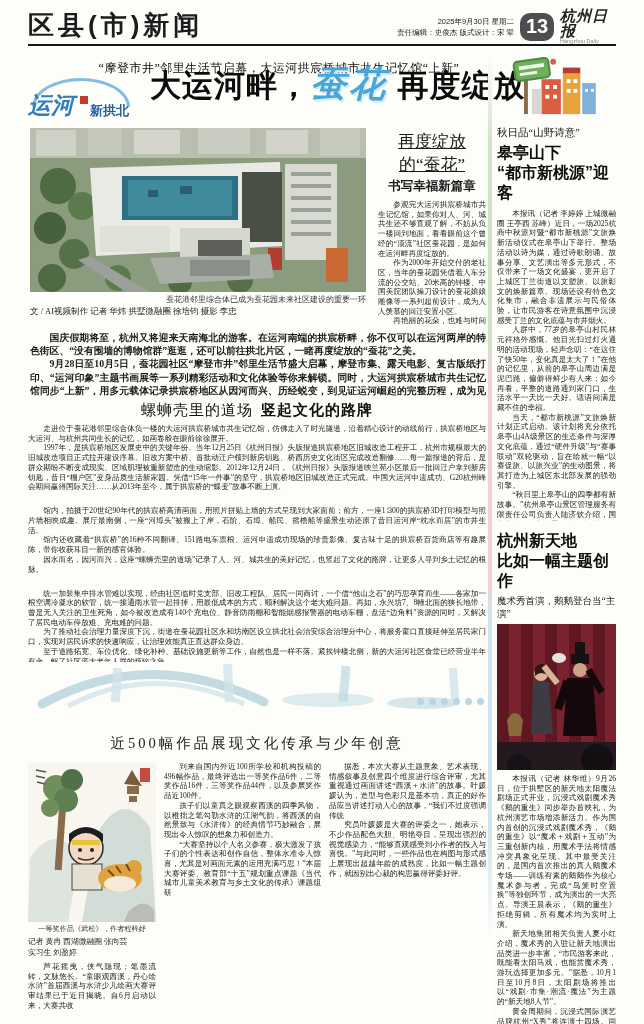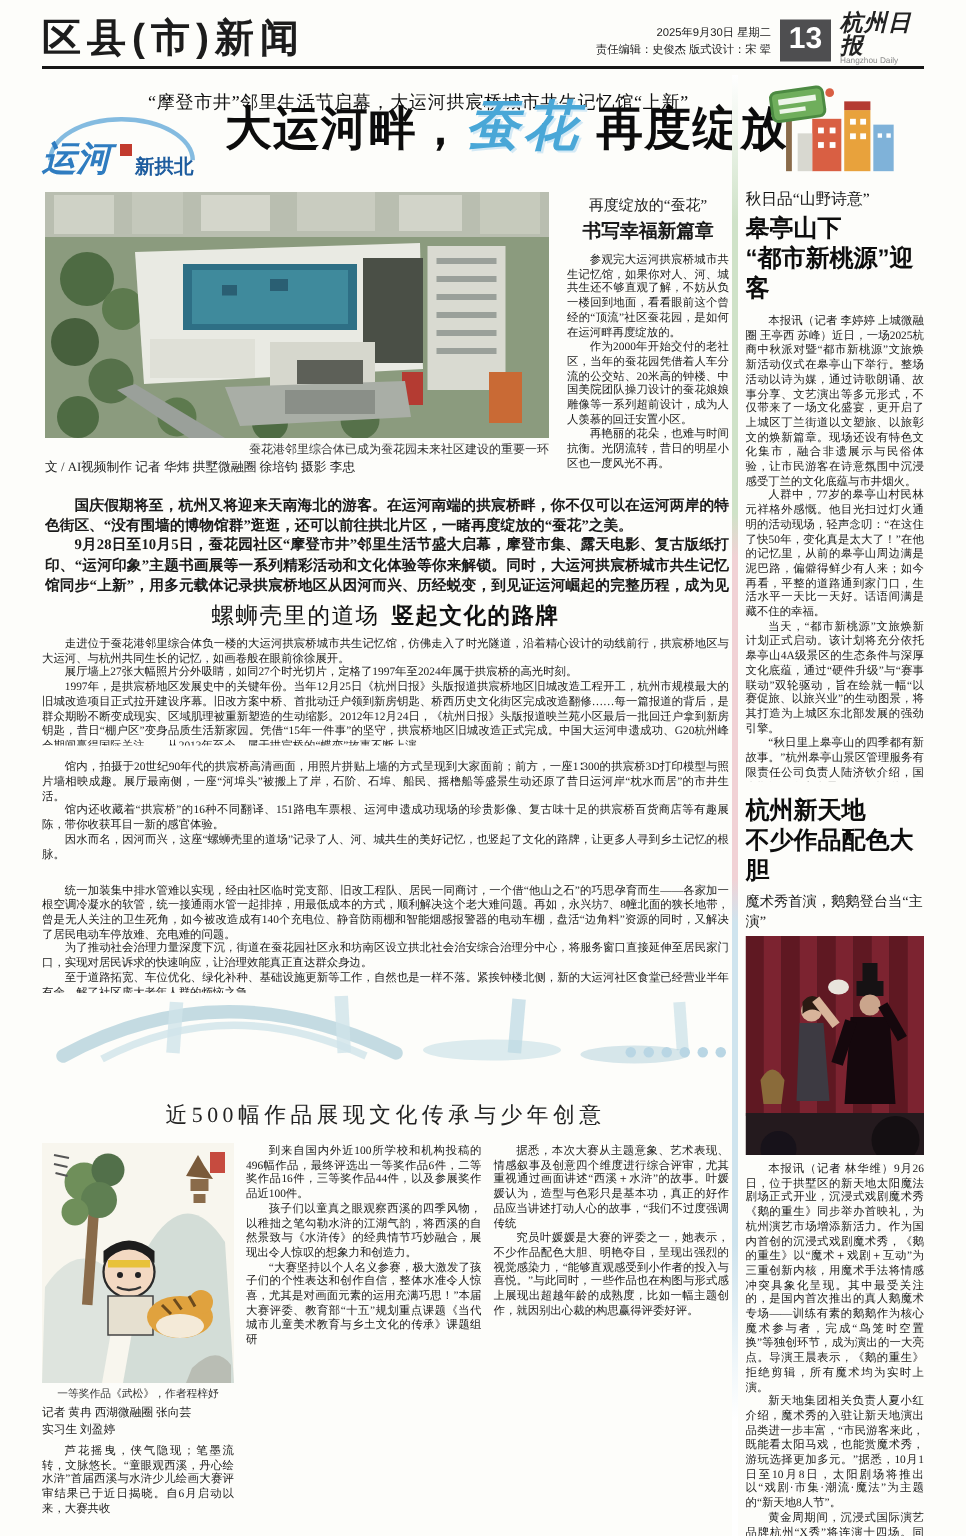--- a/index.html
+++ b/index.html
@@ -5,42 +5,42 @@
   html,body{margin:0;padding:0;background:#e8e8e8;}
   #page{position:relative;width:644px;height:1024px;margin:0 auto;background:#fdfdfa;overflow:hidden;
         font-family:"Liberation Serif","DejaVu Serif",serif;color:#1a1a1a;}
   .sans{font-family:"Liberation Sans","DejaVu Sans",sans-serif;}
 
   
   .sec-title{position:absolute;left:28px;top:8px;font-size:26px;font-weight:700;letter-spacing:4px;color:#1c1c1c;}
   .pub-block{position:absolute;right:28px;top:9px;display:flex;align-items:center;gap:6px;}
   .pub-info{text-align:right;font-size:7.5px;line-height:11px;color:#222;}
   .page-box{width:34px;height:28px;background:#4e4e50;color:#fff;font-size:20px;font-weight:800;
-            display:flex;align-items:center;justify-content:center;}
+            display:flex;align-items:center;justify-content:center;border-radius:10px;}
   .paper{width:56px;line-height:1;}
   .paper-cn{font-size:15px;font-weight:700;font-style:italic;letter-spacing:1px;color:#222;}
   .paper-en{font-size:5.5px;color:#888;}
   .head-rule{position:absolute;left:28px;right:28px;top:44px;border-top:2.5px solid #161616;}
 
   
   .main{position:absolute;left:28px;top:50px;width:458px;height:600px;}
   .kicker{position:absolute;left:44px;right:0;top:10px;text-align:center;font-size:12px;color:#0f0f0f;letter-spacing:.5px;}
   .logo{position:absolute;left:0;top:28px;width:118px;height:52px;}
   .logo-arc{position:absolute;left:4px;top:0;width:92px;height:26px;border:3px solid #6fb0dc;border-bottom:none;
             border-radius:50% 50% 0 0/100% 100% 0 0;opacity:.85;}
   .logo-cn{position:absolute;left:0;top:12px;font-size:23px;color:#2f7cc0;font-weight:800;font-style:italic;}
   .logo-seal{position:absolute;left:52px;top:18px;width:8px;height:8px;background:#c23b2e;}
   .logo-sub{position:absolute;left:62px;top:24px;font-size:13px;color:#1d5c9e;font-weight:700;}
   .headline{position:absolute;left:122px;top:10px;width:338px;white-space:nowrap;font-weight:700;font-size:31px;color:#0c0c0c;letter-spacing:1px;}
   .hl-accent{color:#49a7d7;font-style:italic;font-size:36px;letter-spacing:3px;text-shadow:1.5px 1.5px 0 #d3e9f5;}
   .photo-main{position:absolute;left:2px;top:78px;width:336px;height:164px;}
   .caption-main{position:absolute;left:2px;top:244px;width:336px;text-align:right;font-size:8px;color:#333;}
   .byline-main{position:absolute;left:2px;top:256px;font-size:8.5px;color:#222;}
   .side-col{position:absolute;left:350px;top:80px;width:108px;height:196px;overflow:hidden;}
-  .side-h1{font-size:10px;text-align:center;margin:0 0 2px;}
+  .side-h1{font-size:17px;text-align:center;margin:0 0 2px;text-decoration:underline;}
   .side-h2{font-size:12.5px;font-weight:800;text-align:center;margin:0 0 5px;}
   .tiny p{font-size:7.6px;line-height:9.7px;text-align:justify;text-indent:2em;margin:0;}
   .lede{position:absolute;left:2px;top:281px;width:456px;height:66px;overflow:hidden;}
   .lede p{font-size:9.8px;line-height:13.2px;font-weight:600;text-align:justify;text-indent:2em;margin:0;}
   .sec-head{position:absolute;left:0;top:351px;width:458px;text-align:center;font-size:15px;color:#111;}
   .sh1{font-weight:500;letter-spacing:1px;margin-right:8px;}
   .sh2{font-weight:900;letter-spacing:1px;}
   .cols{position:absolute;left:0;top:374px;width:458px;height:238px;display:flex;gap:9px;flex-direction:column;}
   .col{flex:1;overflow:hidden;}
   .col2-text{height:156px;overflow:hidden;}
@@ -162,21 +162,20 @@
     <div class="lede">
       <p>国庆假期将至，杭州又将迎来天南海北的游客。在运河南端的拱宸桥畔，你不仅可以在运河两岸的特色街区、“没有围墙的博物馆群”逛逛，还可以前往拱北片区，一睹再度绽放的“蚕花”之美。</p>
       <p>9月28日至10月5日，蚕花园社区“摩登市井”邻里生活节盛大启幕，摩登市集、露天电影、复古版纸打印、“运河印象”主题书画展等一系列精彩活动和文化体验等你来解锁。同时，大运河拱宸桥城市共生记忆馆同步“上新”，用多元载体记录拱宸桥地区从因河而兴、历经蜕变，到见证运河崛起的完整历程，成为见证人、河、城共生的珍贵样本。</p>
     </div>
 
     <div class="sec-head"><span class="sh1">螺蛳壳里的道场</span><span class="sh2 sans">竖起文化的路牌</span></div>
 
     <div class="cols">
       <div class="col tiny">
         <p>走进位于蚕花港邻里综合体负一楼的大运河拱宸桥城市共生记忆馆，仿佛走入了时光隧道，沿着精心设计的动线前行，拱宸桥地区与大运河、与杭州共同生长的记忆，如画卷般在眼前徐徐展开。</p>
-        <p>展厅墙上27张大幅照片分外吸睛，如同27个时光切片，定格了1997年至2024年属于拱宸桥的高光时刻。</p>
         <p>1997年，是拱宸桥地区发展史中的关键年份。当年12月25日《杭州日报》头版报道拱宸桥地区旧城改造工程开工，杭州市规模最大的旧城改造项目正式拉开建设序幕。旧改方案中桥、首批动迁户领到新房钥匙、桥西历史文化街区完成改造翻修……每一篇报道的背后，是群众期盼不断变成现实、区域肌理被重新塑造的生动缩影。2012年12月24日，《杭州日报》头版报道映兰苑小区最后一批回迁户拿到新房钥匙，昔日“棚户区”变身品质生活新家园。凭借“15年一件事”的坚守，拱宸桥地区旧城改造正式完成。中国大运河申遗成功、G20杭州峰会期间赢得国际关注……从2013年至今，属于拱宸桥的“蝶变”故事不断上演。</p>
       </div>
       <div class="col tiny">
         <div class="col2-text">
           <p>馆内，拍摄于20世纪90年代的拱宸桥高清画面，用照片拼贴上墙的方式呈现到大家面前；前方，一座1∶300的拱宸桥3D打印模型与照片墙相映成趣。展厅最南侧，一座“河埠头”被搬上了岸，石阶、石埠、船民、摇橹船等盛景生动还原了昔日运河岸“枕水而居”的市井生活。</p>
           <p>馆内还收藏着“拱宸桥”的16种不同翻译、151路电车票根、运河申遗成功现场的珍贵影像、复古味十足的拱宸桥百货商店等有趣展陈，带你收获耳目一新的感官体验。</p>
           <p>因水而名，因河而兴，这座“螺蛳壳里的道场”记录了人、河、城共生的美好记忆，也竖起了文化的路牌，让更多人寻到乡土记忆的根脉。</p>
         </div>
         <svg class="col-photo" viewBox="0 0 147 62">
           <rect width="147" height="62" fill="#7d6f5c"></rect>
@@ -356,21 +355,21 @@
     <div class="sb-h sans">“都市新桃源”迎客</div>
     <div class="sb-body tiny">
       <p>本报讯（记者 李婷婷 上城微融圈 王亭西 苏峰）近日，一场2025杭商中秋派对暨“都市新桃源”文旅焕新活动仪式在皋亭山下举行。整场活动以诗为媒，通过诗歌朗诵、故事分享、文艺演出等多元形式，不仅带来了一场文化盛宴，更开启了上城区丁兰街道以文塑旅、以旅彰文的焕新篇章。现场还设有特色文化集市，融合非遗展示与民俗体验，让市民游客在诗意氛围中沉浸感受丁兰的文化底蕴与市井烟火。</p>
       <p>人群中，77岁的皋亭山村民林元祥格外感慨。他目光扫过灯火通明的活动现场，轻声念叨：“在这住了快50年，变化真是太大了！”在他的记忆里，从前的皋亭山周边满是泥巴路，偏僻得鲜少有人来；如今再看，平整的道路通到家门口，生活水平一天比一天好。话语间满是藏不住的幸福。</p>
       <p>当天，“都市新桃源”文旅焕新计划正式启动。该计划将充分依托皋亭山4A级景区的生态条件与深厚文化底蕴，通过“硬件升级”与“赛事联动”双轮驱动，旨在绘就一幅“以赛促旅、以旅兴业”的生动图景，将其打造为上城区东北部发展的强劲引擎。</p>
       <p>“秋日里上皋亭山的四季都有新故事。”杭州皋亭山景区管理服务有限责任公司负责人陆济钦介绍，国庆期间，皋亭山景区将推出“秋日有佳果，山野皆共生”主题系列活动，包括宠物运动会、山野运动会、中秋游园等，实现假期日日有活动，处处有惊喜。</p>
 
     </div>
 
     <div class="sb-h sb2-h sans">杭州新天地</div>
-    <div class="sb-h sans">不少作品配色大胆</div>
+    <div class="sb-h sans">比如一幅主题创作</div>
     <div class="sb2-sub">魔术秀首演，鹅鹅登台当“主演”</div>
 
     <svg class="sb2-photo" viewBox="0 0 119 146">
       <rect width="119" height="146" fill="#3a1218"></rect>
       <g>
         <rect x="0" y="0" width="12" height="120" fill="#5f1822"></rect>
           <rect x="12" y="0" width="12" height="120" fill="#7c2330"></rect>
         <rect x="24" y="0" width="12" height="120" fill="#5f1822"></rect>
           <rect x="36" y="0" width="12" height="120" fill="#7c2330"></rect>
         <rect x="48" y="0" width="12" height="120" fill="#5f1822"></rect>

